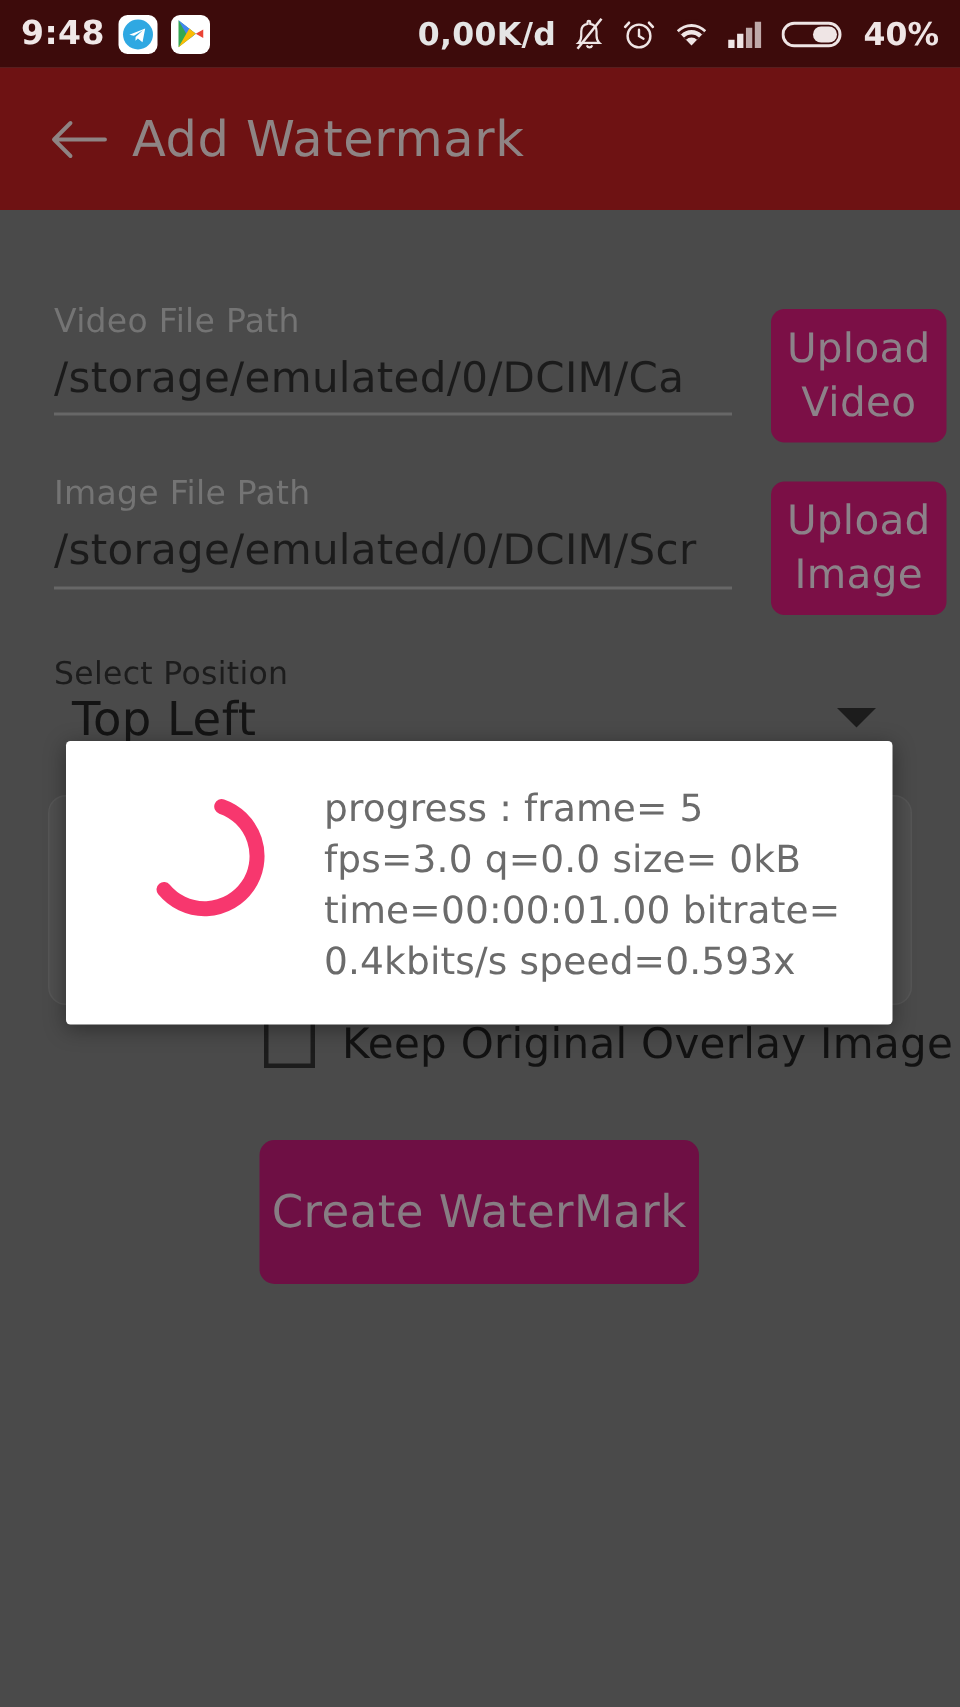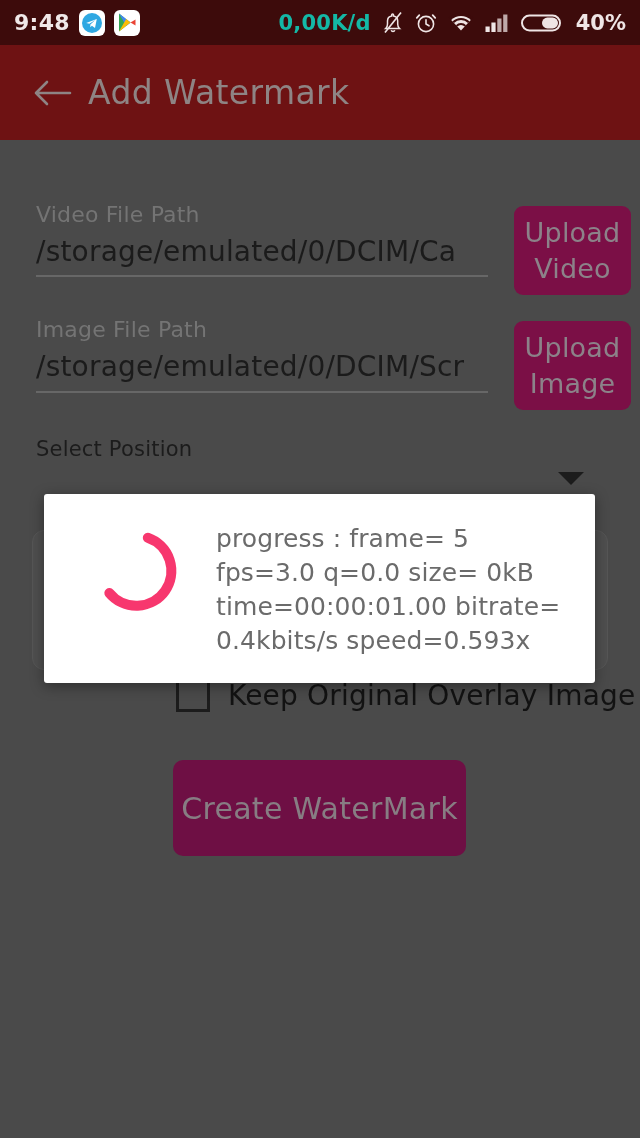--- a/index.html
+++ b/index.html
@@ -13,21 +13,21 @@
 
   
   .statusbar{
     position:absolute; left:0; top:0; width:640px; height:45px;
     background:#3d0b0b; display:flex; align-items:center;
     padding:0 14px; color:#e8dede; font-size:21px;font-weight:bold;
   }
   .sb-time{ font-size:22px; letter-spacing:.3px; color:#f0e8e8; }
   .sb-left{ display:flex; align-items:center; gap:9px; }
   .sb-right{ margin-left:auto; display:flex; align-items:center; gap:11px; }
-  .sb-net{ font-size:21px; color:#14b8a6; letter-spacing:.2px; }
+  .sb-net{ font-size:21px; color:#e5e5e5; letter-spacing:.2px; }
   .sb-batt-txt{ font-size:21px; color:#efe5e5; }
   .appicon{ width:26px; height:26px; border-radius:6px; background:#fff;
             display:flex; align-items:center; justify-content:center; }
   .ic{ display:block; }
 
   
   .appbar{
     position:absolute; left:0; top:45px; width:640px; height:95px;
     background:#6e1213; display:flex; align-items:center;
   }
@@ -202,20 +202,21 @@
       <div class="field-label" style="left:36px; top:177px;">Image File Path</div>
       <div class="field-value" style="left:36px; top:210px; width:455px;">/storage/emulated/0/DCIM/Scr</div>
       <div class="field-underline" style="left:36px; top:251px; width:452px;"></div>
       <div class="upload-btn" style="left:494px; top:181px; height:89px;">
         <span>Upload</span>
         <span>Image</span>
       </div>
     </div>
 
     <div class="select-label">Select Position</div>
+    <div class="select-value">Top Left</div>
     <div class="select-arrow"></div>
 
     <div class="bg-card"></div>
 
     <div class="cb-row">
       <span class="cb-box"></span>
       <span class="cb-label">Keep Original Overlay Image Scale</span>
     </div>
 
     <div class="create-btn">Create WaterMark</div>

